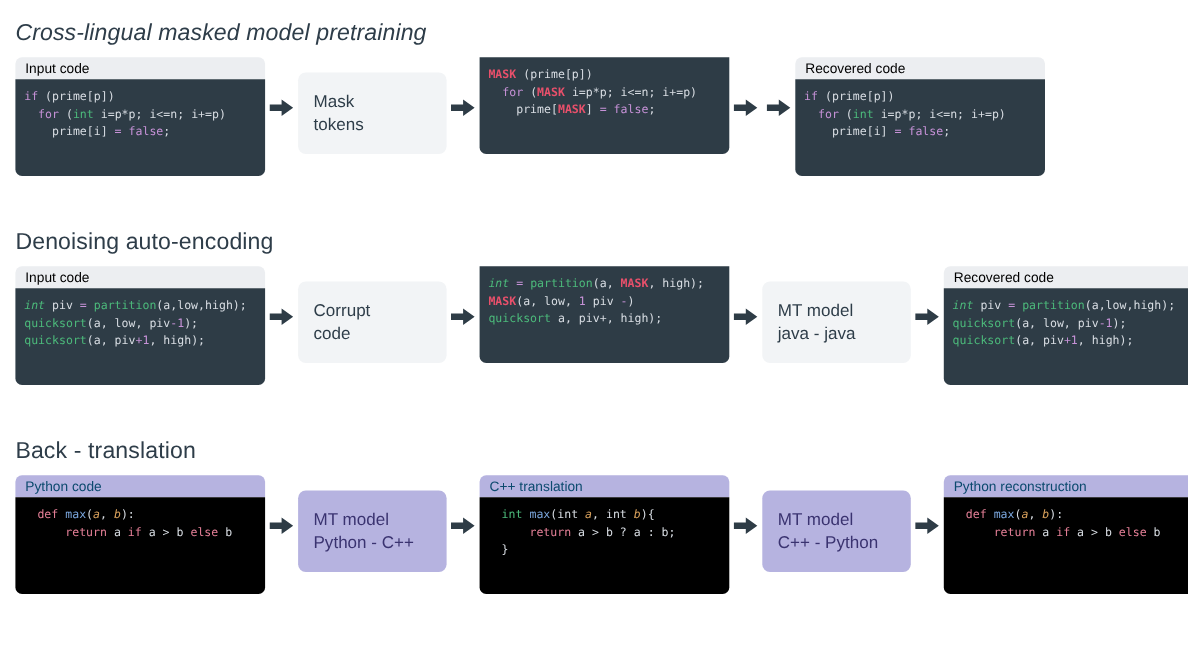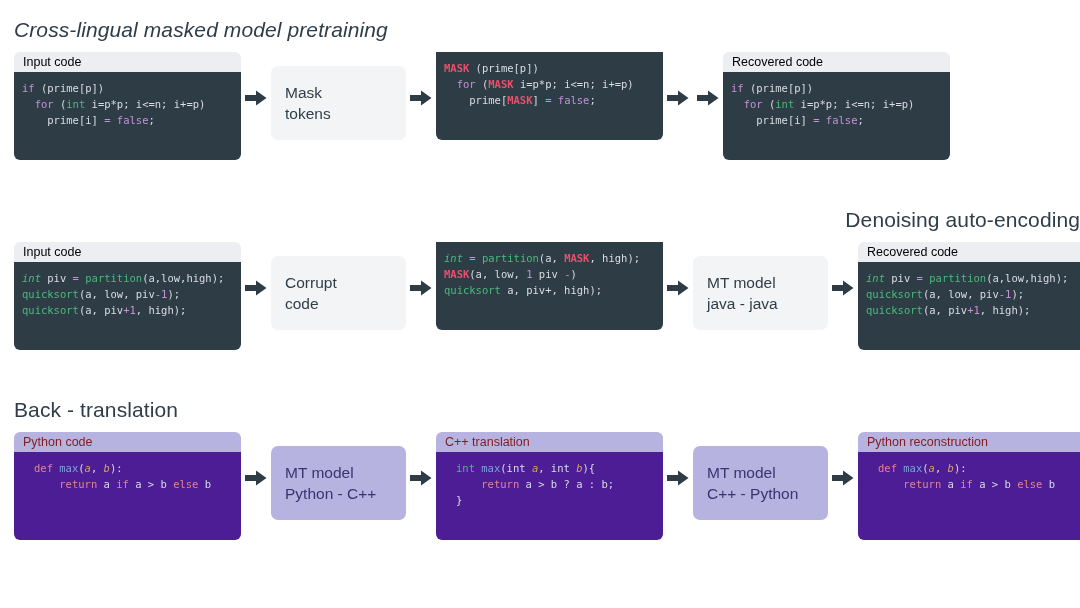--- a/index.html
+++ b/index.html
@@ -32,34 +32,34 @@
   .card-header {
     height: 20px;
     background: #eceef1;
     border-radius: 6px 6px 0 0;
     font-size: 12.5px;
     color: #000000;
     padding: 2px 0 0 9px;
     line-height: 17px;
     white-space: nowrap;
   }
-  .card.purple .card-header { background: #b6b3e0; color: #7f1d1d; }
+  .card.purple .card-header { background: #b6b3e0; color: #0c4a6e; }
   .card-body {
     height: 88px;
     background: #2e3c46;
     border-radius: 0 0 6px 6px;
     padding: 8px 0 0 8px;
     font-family: "DejaVu Sans Mono", monospace;
     font-size: 10.5px;
     line-height: 16px;
     color: #d8dde3;
     white-space: pre;
     overflow: hidden;
   }
-  .card.purple .card-body { background: #4c1d95; padding-left: 20px; }
+  .card.purple .card-body { background: #000000; padding-left: 20px; }
 
   
   .kw      { color: #c792d8; }
   .mask    { color: #e8506b; font-weight: 600; }
   .fn      { color: #4cba7b; }
   .type    { color: #4cba7b; font-style: italic; }
   .num     { color: #c792d8; }
   .op      { color: #c792d8; }
   .pl      { color: #d8dde3; }
   .pykw    { color: #e68098; }
@@ -127,21 +127,21 @@
       <div class="arrow">
         <svg width="22" height="16" viewBox="0 0 22 16" aria-hidden="true">
           <path d="M0 5 H11 V0.5 L21.5 8 L11 15.5 V11 H0 Z" fill="#2e3c46"></path>
         </svg>
       </div>
       <div class="card">
         <div class="card-header">Recovered code</div>
         <div class="card-body"><div><span class="kw">if</span><span class="pl"> (prime[p])</span></div><div><span class="pl">  </span><span class="kw">for</span><span class="pl"> (</span><span class="fn">int</span><span class="pl"> i=p*p; i&lt;=n; i+=p)</span></div><div><span class="pl">    prime[i] </span><span class="op">=</span><span class="pl"> </span><span class="kw">false</span><span class="pl">;</span></div></div>
       </div>
     </div>
-    <div class="section-title" style="margin-top: 48px; text-align: right;">Denoising auto-encoding</div>
+    <div class="section-title" style="margin-top: 48px;">Denoising auto-encoding</div>
     <div class="row">
       <div class="card">
         <div class="card-header">Input code</div>
         <div class="card-body"><div><span class="type">int</span><span class="pl"> piv </span><span class="op">=</span><span class="pl"> </span><span class="fn">partition</span><span class="pl">(a,low,high);</span></div><div><span class="fn">quicksort</span><span class="pl">(a, low, piv</span><span class="num">-1</span><span class="pl">);</span></div><div><span class="fn">quicksort</span><span class="pl">(a, piv</span><span class="num">+1</span><span class="pl">, high);</span></div></div>
       </div>
       <div class="arrow">
         <svg width="22" height="16" viewBox="0 0 22 16" aria-hidden="true">
           <path d="M0 5 H11 V0.5 L21.5 8 L11 15.5 V11 H0 Z" fill="#2e3c46"></path>
         </svg>
       </div>

